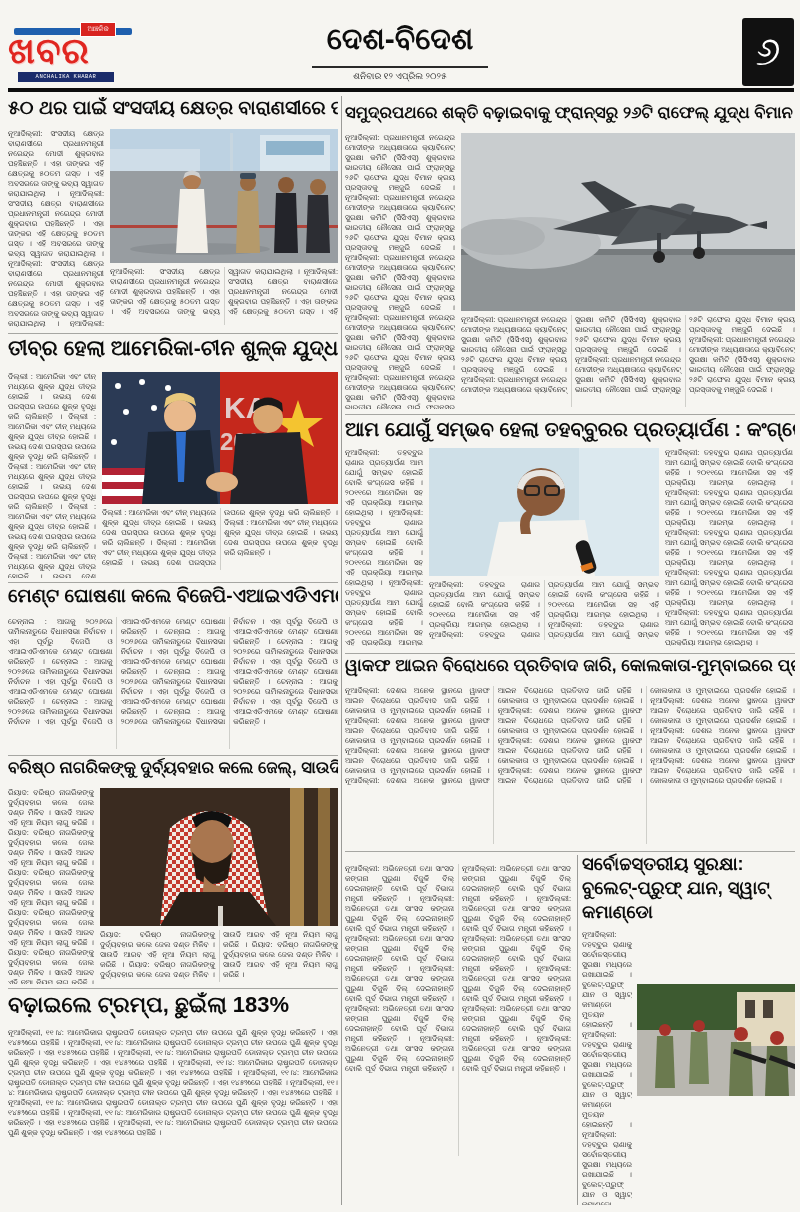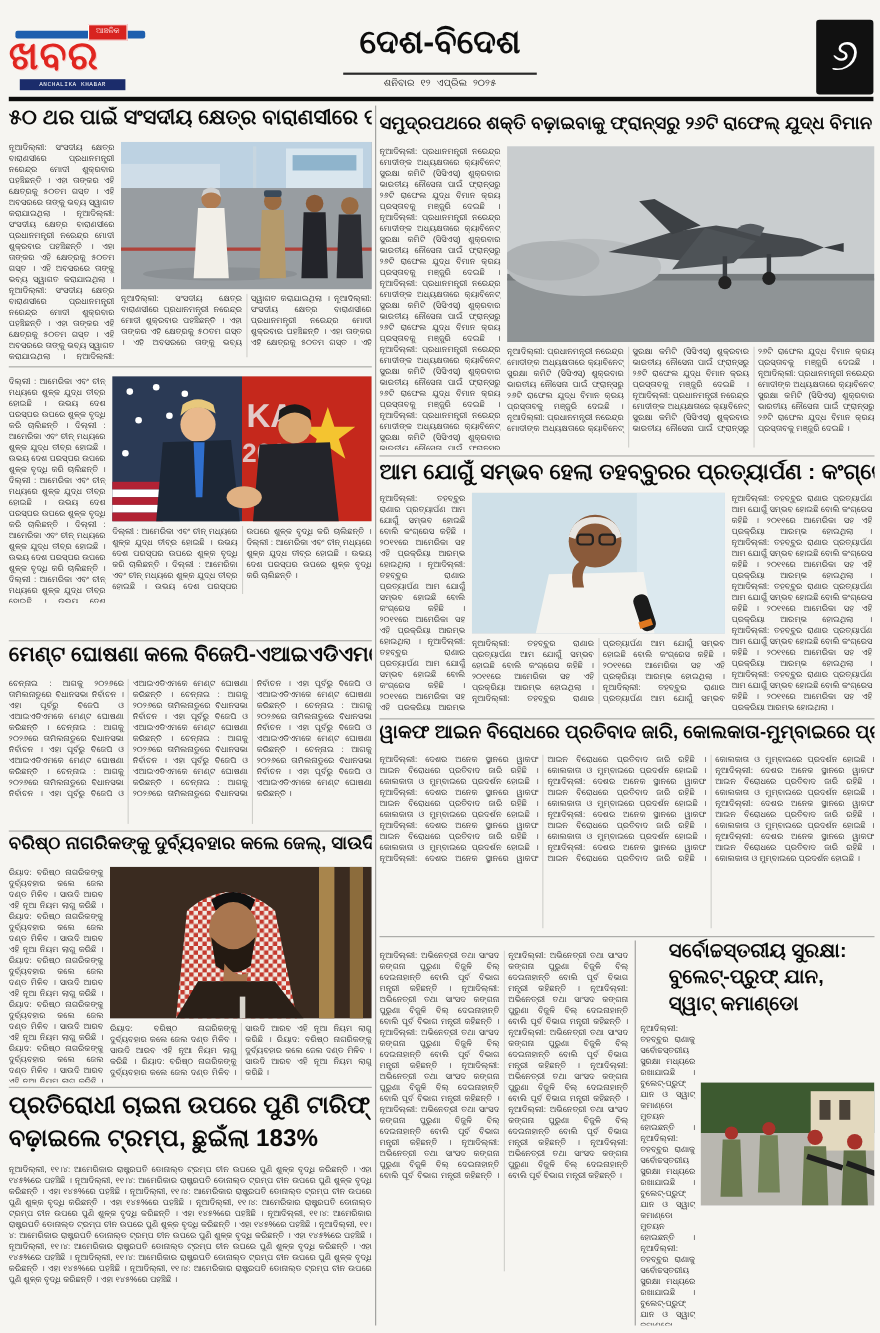--- a/index.html
+++ b/index.html
@@ -11,21 +11,21 @@
   .logo-wrap{left:2px;top:14px;width:140px;height:70px;font-family:Liberation Mono, monospace;}
   .logo-bluebar{position:absolute;left:12px;top:14px;width:118px;height:7px;background:#1e5fae;border-radius:2px;}
   .logo-chip{position:absolute;left:78px;top:8px;width:34px;height:13px;background:#d8231f;color:#fff;
              font-size:7px;line-height:13px;text-align:center;overflow:hidden;border:1px solid #fff;}
   .logo-main{position:absolute;left:6px;top:18px;width:130px;font-size:36px;font-weight:bold;color:#e02620;
              letter-spacing:1px;white-space:nowrap;overflow:hidden;text-shadow:1px 1px 0 #f9c9c6;}
   .logo-sub{position:absolute;left:16px;top:58px;width:96px;height:10px;background:#1b2c6b;color:#fff;
             font-size:5.5px;line-height:10px;text-align:center;letter-spacing:.5px;overflow:hidden;}
   .section-title{left:280px;top:22px;width:240px;text-align:center;font-size:30px;font-weight:bold;color:#0d0d0d;white-space:nowrap;}
   .date-rule{left:312px;top:66px;width:176px;height:2px;background:#2a2a2a;}
-  .date-line{left:280px;top:71px;width:240px;text-align:center;font-size:9px;color:#222;font-family:Liberation Mono, monospace;}
+  .date-line{left:280px;top:71px;width:240px;text-align:center;font-size:9px;color:#222;}
   .page-box{left:742px;top:18px;width:52px;height:68px;background:#111;color:#fff;text-align:center;
             font-size:40px;line-height:66px;border-radius:3px;}
   
   .vline{position:absolute;width:1px;background:#9b9b98;}
   .hline{position:absolute;height:1px;background:#a6a6a2;}
   
   .art{position:absolute;overflow:hidden;}
   .hl{font-weight:bold;color:#0b0b0b;text-align:center;white-space:nowrap;overflow:hidden;margin:0;}
   .hl-left{text-align:left;}
   .hl-wrap{white-space:normal;}
@@ -118,20 +118,21 @@
         <circle cx="198" cy="124" r="6" fill="#222"></circle>
         <circle cx="238" cy="120" r="6" fill="#222"></circle>
         <path d="M288 92 L306 88 L306 96 Z" fill="#383c40"></path>
       </svg>
       <div class="body cols3" style="width:334px;height:92px;margin-top:4px;">ନୂଆଦିଲ୍ଲୀ: ପ୍ରଧାନମନ୍ତ୍ରୀ ନରେନ୍ଦ୍ର ମୋଦୀଙ୍କ ଅଧ୍ୟକ୍ଷତାରେ କ୍ୟାବିନେଟ୍ ସୁରକ୍ଷା କମିଟି (ସିସିଏସ୍) ଶୁକ୍ରବାର ଭାରତୀୟ ନୌସେନା ପାଇଁ ଫ୍ରାନ୍ସରୁ ୨୬ଟି ରାଫେଲ ଯୁଦ୍ଧ ବିମାନ କ୍ରୟ ପ୍ରସ୍ତାବକୁ ମଞ୍ଜୁରି ଦେଇଛି । ନୂଆଦିଲ୍ଲୀ: ପ୍ରଧାନମନ୍ତ୍ରୀ ନରେନ୍ଦ୍ର ମୋଦୀଙ୍କ ଅଧ୍ୟକ୍ଷତାରେ କ୍ୟାବିନେଟ୍ ସୁରକ୍ଷା କମିଟି (ସିସିଏସ୍) ଶୁକ୍ରବାର ଭାରତୀୟ ନୌସେନା ପାଇଁ ଫ୍ରାନ୍ସରୁ ୨୬ଟି ରାଫେଲ ଯୁଦ୍ଧ ବିମାନ କ୍ରୟ ପ୍ରସ୍ତାବକୁ ମଞ୍ଜୁରି ଦେଇଛି । ନୂଆଦିଲ୍ଲୀ: ପ୍ରଧାନମନ୍ତ୍ରୀ ନରେନ୍ଦ୍ର ମୋଦୀଙ୍କ ଅଧ୍ୟକ୍ଷତାରେ କ୍ୟାବିନେଟ୍ ସୁରକ୍ଷା କମିଟି (ସିସିଏସ୍) ଶୁକ୍ରବାର ଭାରତୀୟ ନୌସେନା ପାଇଁ ଫ୍ରାନ୍ସରୁ ୨୬ଟି ରାଫେଲ ଯୁଦ୍ଧ ବିମାନ କ୍ରୟ ପ୍ରସ୍ତାବକୁ ମଞ୍ଜୁରି ଦେଇଛି । ନୂଆଦିଲ୍ଲୀ: ପ୍ରଧାନମନ୍ତ୍ରୀ ନରେନ୍ଦ୍ର ମୋଦୀଙ୍କ ଅଧ୍ୟକ୍ଷତାରେ କ୍ୟାବିନେଟ୍ ସୁରକ୍ଷା କମିଟି (ସିସିଏସ୍) ଶୁକ୍ରବାର ଭାରତୀୟ ନୌସେନା ପାଇଁ ଫ୍ରାନ୍ସରୁ ୨୬ଟି ରାଫେଲ ଯୁଦ୍ଧ ବିମାନ କ୍ରୟ ପ୍ରସ୍ତାବକୁ ମଞ୍ଜୁରି ଦେଇଛି ।</div>
     </div>
   </div>
 </section>
 
 <section class="art" style="left:8px;top:336px;width:330px;height:244px;">
+  <h1 class="hl" style="font-size:21px;height:30px;">ତୀବ୍ର ହେଲା ଆମେରିକା-ଚୀନ ଶୁଳ୍କ ଯୁଦ୍ଧ</h1>
   <div class="row" style="margin-top:6px;">
     <div class="body" style="width:90px;height:206px;">ଦିଲ୍ଲୀ : ଆମେରିକା ଏବଂ ଚୀନ୍ ମଧ୍ୟରେ ଶୁଳ୍କ ଯୁଦ୍ଧ ତୀବ୍ର ହୋଇଛି । ଉଭୟ ଦେଶ ପରସ୍ପର ଉପରେ ଶୁଳ୍କ ବୃଦ୍ଧି କରି ଚାଲିଛନ୍ତି । ଦିଲ୍ଲୀ : ଆମେରିକା ଏବଂ ଚୀନ୍ ମଧ୍ୟରେ ଶୁଳ୍କ ଯୁଦ୍ଧ ତୀବ୍ର ହୋଇଛି । ଉଭୟ ଦେଶ ପରସ୍ପର ଉପରେ ଶୁଳ୍କ ବୃଦ୍ଧି କରି ଚାଲିଛନ୍ତି । ଦିଲ୍ଲୀ : ଆମେରିକା ଏବଂ ଚୀନ୍ ମଧ୍ୟରେ ଶୁଳ୍କ ଯୁଦ୍ଧ ତୀବ୍ର ହୋଇଛି । ଉଭୟ ଦେଶ ପରସ୍ପର ଉପରେ ଶୁଳ୍କ ବୃଦ୍ଧି କରି ଚାଲିଛନ୍ତି । ଦିଲ୍ଲୀ : ଆମେରିକା ଏବଂ ଚୀନ୍ ମଧ୍ୟରେ ଶୁଳ୍କ ଯୁଦ୍ଧ ତୀବ୍ର ହୋଇଛି । ଉଭୟ ଦେଶ ପରସ୍ପର ଉପରେ ଶୁଳ୍କ ବୃଦ୍ଧି କରି ଚାଲିଛନ୍ତି । ଦିଲ୍ଲୀ : ଆମେରିକା ଏବଂ ଚୀନ୍ ମଧ୍ୟରେ ଶୁଳ୍କ ଯୁଦ୍ଧ ତୀବ୍ର ହୋଇଛି । ଉଭୟ ଦେଶ ପରସ୍ପର ଉପରେ ଶୁଳ୍କ ବୃଦ୍ଧି କରି ଚାଲିଛନ୍ତି । ଦିଲ୍ଲୀ : ଆମେରିକା ଏବଂ ଚୀନ୍ ମଧ୍ୟରେ ଶୁଳ୍କ ଯୁଦ୍ଧ ତୀବ୍ର ହୋଇଛି । ଉଭୟ ଦେଶ ପରସ୍ପର ଉପରେ ଶୁଳ୍କ ବୃଦ୍ଧି କରି ଚାଲିଛନ୍ତି ।</div>
     <div style="width:236px;">
       <svg class="photo" width="236" height="132" viewBox="0 0 236 132">
         <rect width="118" height="132" fill="#2b3a55"></rect>
         <rect x="118" width="118" height="132" fill="#c5281c"></rect>
         <g fill="#ffffff">
             <circle cx="16" cy="14" r="3"></circle>
             <circle cx="40" cy="10" r="3"></circle>
             <circle cx="66" cy="16" r="3"></circle>
@@ -225,21 +226,21 @@
 <section class="art" style="left:345px;top:656px;width:450px;height:192px;">
   <h1 class="hl" style="font-size:17px;height:25px;">ୱାକଫ ଆଇନ ବିରୋଧରେ ପ୍ରତିବାଦ ଜାରି, କୋଲକାତା-ମୁମ୍ବାଇରେ ପ୍ରଦର୍ଶନ</h1>
   <div class="body cols3" style="width:450px;height:158px;margin-top:5px;">ନୂଆଦିଲ୍ଲୀ: ଦେଶର ଅନେକ ସ୍ଥାନରେ ୱାକଫ ଆଇନ ବିରୋଧରେ ପ୍ରତିବାଦ ଜାରି ରହିଛି । କୋଲକାତା ଓ ମୁମ୍ବାଇରେ ପ୍ରଦର୍ଶନ ହୋଇଛି । ନୂଆଦିଲ୍ଲୀ: ଦେଶର ଅନେକ ସ୍ଥାନରେ ୱାକଫ ଆଇନ ବିରୋଧରେ ପ୍ରତିବାଦ ଜାରି ରହିଛି । କୋଲକାତା ଓ ମୁମ୍ବାଇରେ ପ୍ରଦର୍ଶନ ହୋଇଛି । ନୂଆଦିଲ୍ଲୀ: ଦେଶର ଅନେକ ସ୍ଥାନରେ ୱାକଫ ଆଇନ ବିରୋଧରେ ପ୍ରତିବାଦ ଜାରି ରହିଛି । କୋଲକାତା ଓ ମୁମ୍ବାଇରେ ପ୍ରଦର୍ଶନ ହୋଇଛି । ନୂଆଦିଲ୍ଲୀ: ଦେଶର ଅନେକ ସ୍ଥାନରେ ୱାକଫ ଆଇନ ବିରୋଧରେ ପ୍ରତିବାଦ ଜାରି ରହିଛି । କୋଲକାତା ଓ ମୁମ୍ବାଇରେ ପ୍ରଦର୍ଶନ ହୋଇଛି । ନୂଆଦିଲ୍ଲୀ: ଦେଶର ଅନେକ ସ୍ଥାନରେ ୱାକଫ ଆଇନ ବିରୋଧରେ ପ୍ରତିବାଦ ଜାରି ରହିଛି । କୋଲକାତା ଓ ମୁମ୍ବାଇରେ ପ୍ରଦର୍ଶନ ହୋଇଛି । ନୂଆଦିଲ୍ଲୀ: ଦେଶର ଅନେକ ସ୍ଥାନରେ ୱାକଫ ଆଇନ ବିରୋଧରେ ପ୍ରତିବାଦ ଜାରି ରହିଛି । କୋଲକାତା ଓ ମୁମ୍ବାଇରେ ପ୍ରଦର୍ଶନ ହୋଇଛି । ନୂଆଦିଲ୍ଲୀ: ଦେଶର ଅନେକ ସ୍ଥାନରେ ୱାକଫ ଆଇନ ବିରୋଧରେ ପ୍ରତିବାଦ ଜାରି ରହିଛି । କୋଲକାତା ଓ ମୁମ୍ବାଇରେ ପ୍ରଦର୍ଶନ ହୋଇଛି । ନୂଆଦିଲ୍ଲୀ: ଦେଶର ଅନେକ ସ୍ଥାନରେ ୱାକଫ ଆଇନ ବିରୋଧରେ ପ୍ରତିବାଦ ଜାରି ରହିଛି । କୋଲକାତା ଓ ମୁମ୍ବାଇରେ ପ୍ରଦର୍ଶନ ହୋଇଛି । ନୂଆଦିଲ୍ଲୀ: ଦେଶର ଅନେକ ସ୍ଥାନରେ ୱାକଫ ଆଇନ ବିରୋଧରେ ପ୍ରତିବାଦ ଜାରି ରହିଛି । କୋଲକାତା ଓ ମୁମ୍ବାଇରେ ପ୍ରଦର୍ଶନ ହୋଇଛି । ନୂଆଦିଲ୍ଲୀ: ଦେଶର ଅନେକ ସ୍ଥାନରେ ୱାକଫ ଆଇନ ବିରୋଧରେ ପ୍ରତିବାଦ ଜାରି ରହିଛି । କୋଲକାତା ଓ ମୁମ୍ବାଇରେ ପ୍ରଦର୍ଶନ ହୋଇଛି ।</div>
 </section>
 
 <section class="art" style="left:345px;top:858px;width:226px;height:347px;">
   <div class="body cols2" style="width:226px;height:292px;margin-top:6px;">ନୂଆଦିଲ୍ଲୀ: ଅଭିନେତ୍ରୀ ତଥା ସାଂସଦ କଙ୍ଗନା ପୁରୁଣା ବିଜୁଳି ବିଲ୍ ଦେଇନାହାନ୍ତି ବୋଲି ପୂର୍ବ ବିଭାଗ ମନ୍ତ୍ରୀ କହିଛନ୍ତି । ନୂଆଦିଲ୍ଲୀ: ଅଭିନେତ୍ରୀ ତଥା ସାଂସଦ କଙ୍ଗନା ପୁରୁଣା ବିଜୁଳି ବିଲ୍ ଦେଇନାହାନ୍ତି ବୋଲି ପୂର୍ବ ବିଭାଗ ମନ୍ତ୍ରୀ କହିଛନ୍ତି । ନୂଆଦିଲ୍ଲୀ: ଅଭିନେତ୍ରୀ ତଥା ସାଂସଦ କଙ୍ଗନା ପୁରୁଣା ବିଜୁଳି ବିଲ୍ ଦେଇନାହାନ୍ତି ବୋଲି ପୂର୍ବ ବିଭାଗ ମନ୍ତ୍ରୀ କହିଛନ୍ତି । ନୂଆଦିଲ୍ଲୀ: ଅଭିନେତ୍ରୀ ତଥା ସାଂସଦ କଙ୍ଗନା ପୁରୁଣା ବିଜୁଳି ବିଲ୍ ଦେଇନାହାନ୍ତି ବୋଲି ପୂର୍ବ ବିଭାଗ ମନ୍ତ୍ରୀ କହିଛନ୍ତି । ନୂଆଦିଲ୍ଲୀ: ଅଭିନେତ୍ରୀ ତଥା ସାଂସଦ କଙ୍ଗନା ପୁରୁଣା ବିଜୁଳି ବିଲ୍ ଦେଇନାହାନ୍ତି ବୋଲି ପୂର୍ବ ବିଭାଗ ମନ୍ତ୍ରୀ କହିଛନ୍ତି । ନୂଆଦିଲ୍ଲୀ: ଅଭିନେତ୍ରୀ ତଥା ସାଂସଦ କଙ୍ଗନା ପୁରୁଣା ବିଜୁଳି ବିଲ୍ ଦେଇନାହାନ୍ତି ବୋଲି ପୂର୍ବ ବିଭାଗ ମନ୍ତ୍ରୀ କହିଛନ୍ତି । ନୂଆଦିଲ୍ଲୀ: ଅଭିନେତ୍ରୀ ତଥା ସାଂସଦ କଙ୍ଗନା ପୁରୁଣା ବିଜୁଳି ବିଲ୍ ଦେଇନାହାନ୍ତି ବୋଲି ପୂର୍ବ ବିଭାଗ ମନ୍ତ୍ରୀ କହିଛନ୍ତି । ନୂଆଦିଲ୍ଲୀ: ଅଭିନେତ୍ରୀ ତଥା ସାଂସଦ କଙ୍ଗନା ପୁରୁଣା ବିଜୁଳି ବିଲ୍ ଦେଇନାହାନ୍ତି ବୋଲି ପୂର୍ବ ବିଭାଗ ମନ୍ତ୍ରୀ କହିଛନ୍ତି । ନୂଆଦିଲ୍ଲୀ: ଅଭିନେତ୍ରୀ ତଥା ସାଂସଦ କଙ୍ଗନା ପୁରୁଣା ବିଜୁଳି ବିଲ୍ ଦେଇନାହାନ୍ତି ବୋଲି ପୂର୍ବ ବିଭାଗ ମନ୍ତ୍ରୀ କହିଛନ୍ତି । ନୂଆଦିଲ୍ଲୀ: ଅଭିନେତ୍ରୀ ତଥା ସାଂସଦ କଙ୍ଗନା ପୁରୁଣା ବିଜୁଳି ବିଲ୍ ଦେଇନାହାନ୍ତି ବୋଲି ପୂର୍ବ ବିଭାଗ ମନ୍ତ୍ରୀ କହିଛନ୍ତି । ନୂଆଦିଲ୍ଲୀ: ଅଭିନେତ୍ରୀ ତଥା ସାଂସଦ କଙ୍ଗନା ପୁରୁଣା ବିଜୁଳି ବିଲ୍ ଦେଇନାହାନ୍ତି ବୋଲି ପୂର୍ବ ବିଭାଗ ମନ୍ତ୍ରୀ କହିଛନ୍ତି । ନୂଆଦିଲ୍ଲୀ: ଅଭିନେତ୍ରୀ ତଥା ସାଂସଦ କଙ୍ଗନା ପୁରୁଣା ବିଜୁଳି ବିଲ୍ ଦେଇନାହାନ୍ତି ବୋଲି ପୂର୍ବ ବିଭାଗ ମନ୍ତ୍ରୀ କହିଛନ୍ତି ।</div>
 </section>
 
 <section class="art" style="left:582px;top:852px;width:213px;height:353px;">
-  <h1 class="hl hl-left hl-wrap" style="font-size:18px;line-height:24px;margin-left:26px;">ସର୍ବୋଚ୍ଚସ୍ତରୀୟ ସୁରକ୍ଷା: ବୁଲେଟ୍-ପ୍ରୁଫ୍ ଯାନ, ସ୍ୱାଟ୍ କମାଣ୍ଡୋ</h1>
+  <h1 class="hl hl-left hl-wrap" style="font-size:18px;line-height:24px;">ସର୍ବୋଚ୍ଚସ୍ତରୀୟ ସୁରକ୍ଷା: ବୁଲେଟ୍-ପ୍ରୁଫ୍ ଯାନ, ସ୍ୱାଟ୍ କମାଣ୍ଡୋ</h1>
   <div style="margin-top:6px;position:relative;">
     <svg class="photo" style="float:right;margin:54px 0 4px 5px;" width="158" height="112" viewBox="0 0 158 112">
       <rect width="158" height="112" fill="#b9b7b0"></rect>
       <rect width="158" height="46" fill="#3d5a30"></rect>
       <rect x="100" y="8" width="58" height="54" fill="#e3d9bf"></rect>
       <rect x="108" y="16" width="10" height="18" fill="#4a4238"></rect>
       <rect x="126" y="16" width="10" height="18" fill="#4a4238"></rect>
       <g>
         <circle cx="28" cy="46" r="6" fill="#a8322a"></circle>
           <path d="M20 52 L36 52 L38 104 L18 104 Z" fill="#6b7a4f"></path>
@@ -251,16 +252,15 @@
         <circle cx="140" cy="54" r="7" fill="#a8322a"></circle>
           <path d="M130 62 L150 62 L152 112 L128 112 Z" fill="#5f6e46"></path>
         <rect x="132" y="76" width="30" height="5" fill="#1d1d1d" transform="rotate(20 147 78)"></rect>
       </g>
     </svg>
     <div class="body" style="height:300px;">ନୂଆଦିଲ୍ଲୀ: ତହବ୍ବୁର ରାଣାକୁ ସର୍ବୋଚ୍ଚସ୍ତରୀୟ ସୁରକ୍ଷା ମଧ୍ୟରେ ରଖାଯାଇଛି । ବୁଲେଟ୍-ପ୍ରୁଫ୍ ଯାନ ଓ ସ୍ୱାଟ୍ କମାଣ୍ଡୋ ମୁତୟନ ହୋଇଛନ୍ତି । ନୂଆଦିଲ୍ଲୀ: ତହବ୍ବୁର ରାଣାକୁ ସର୍ବୋଚ୍ଚସ୍ତରୀୟ ସୁରକ୍ଷା ମଧ୍ୟରେ ରଖାଯାଇଛି । ବୁଲେଟ୍-ପ୍ରୁଫ୍ ଯାନ ଓ ସ୍ୱାଟ୍ କମାଣ୍ଡୋ ମୁତୟନ ହୋଇଛନ୍ତି । ନୂଆଦିଲ୍ଲୀ: ତହବ୍ବୁର ରାଣାକୁ ସର୍ବୋଚ୍ଚସ୍ତରୀୟ ସୁରକ୍ଷା ମଧ୍ୟରେ ରଖାଯାଇଛି । ବୁଲେଟ୍-ପ୍ରୁଫ୍ ଯାନ ଓ ସ୍ୱାଟ୍ କମାଣ୍ଡୋ ମୁତୟନ ହୋଇଛନ୍ତି । ନୂଆଦିଲ୍ଲୀ: ତହବ୍ବୁର ରାଣାକୁ ସର୍ବୋଚ୍ଚସ୍ତରୀୟ ସୁରକ୍ଷା ମଧ୍ୟରେ ରଖାଯାଇଛି । ବୁଲେଟ୍-ପ୍ରୁଫ୍ ଯାନ ଓ ସ୍ୱାଟ୍ କମାଣ୍ଡୋ ମୁତୟନ ହୋଇଛନ୍ତି । ନୂଆଦିଲ୍ଲୀ: ତହବ୍ବୁର ରାଣାକୁ ସର୍ବୋଚ୍ଚସ୍ତରୀୟ ସୁରକ୍ଷା ମଧ୍ୟରେ ରଖାଯାଇଛି । ବୁଲେଟ୍-ପ୍ରୁଫ୍ ଯାନ ଓ ସ୍ୱାଟ୍ କମାଣ୍ଡୋ ମୁତୟନ ହୋଇଛନ୍ତି । ନୂଆଦିଲ୍ଲୀ: ତହବ୍ବୁର ରାଣାକୁ ସର୍ବୋଚ୍ଚସ୍ତରୀୟ ସୁରକ୍ଷା ମଧ୍ୟରେ ରଖାଯାଇଛି । ବୁଲେଟ୍-ପ୍ରୁଫ୍ ଯାନ ଓ ସ୍ୱାଟ୍ କମାଣ୍ଡୋ ମୁତୟନ ହୋଇଛନ୍ତି । ନୂଆଦିଲ୍ଲୀ: ତହବ୍ବୁର ରାଣାକୁ ସର୍ବୋଚ୍ଚସ୍ତରୀୟ ସୁରକ୍ଷା ମଧ୍ୟରେ ରଖାଯାଇଛି । ବୁଲେଟ୍-ପ୍ରୁଫ୍ ଯାନ ଓ ସ୍ୱାଟ୍ କମାଣ୍ଡୋ ମୁତୟନ ହୋଇଛନ୍ତି । ନୂଆଦିଲ୍ଲୀ: ତହବ୍ବୁର ରାଣାକୁ ସର୍ବୋଚ୍ଚସ୍ତରୀୟ ସୁରକ୍ଷା ମଧ୍ୟରେ ରଖାଯାଇଛି । ବୁଲେଟ୍-ପ୍ରୁଫ୍ ଯାନ ଓ ସ୍ୱାଟ୍ କମାଣ୍ଡୋ ମୁତୟନ ହୋଇଛନ୍ତି । ନୂଆଦିଲ୍ଲୀ: ତହବ୍ବୁର ରାଣାକୁ ସର୍ବୋଚ୍ଚସ୍ତରୀୟ ସୁରକ୍ଷା ମଧ୍ୟରେ ରଖାଯାଇଛି । ବୁଲେଟ୍-ପ୍ରୁଫ୍ ଯାନ ଓ ସ୍ୱାଟ୍ କମାଣ୍ଡୋ ମୁତୟନ ହୋଇଛନ୍ତି ।</div>
   </div>
 </section>
 
 <section class="art" style="left:8px;top:992px;width:330px;height:213px;">
-  <h1 class="hl hl-left" style="font-size:22px;height:30px;">ପ୍ରତିରୋଧୀ ଚାଇନା ଉପରେ ପୁଣି ଟାରିଫ୍</h1>
   <h1 class="hl hl-left" style="font-size:22px;height:30px;">ବଢ଼ାଇଲେ ଟ୍ରମ୍ପ, ଛୁଇଁଲା 183%</h1>
   <div class="body" style="width:330px;height:145px;margin-top:6px;">ନୂଆଦିଲ୍ଲୀ, ୧୧।୪: ଆମେରିକାର ରାଷ୍ଟ୍ରପତି ଡୋନାଲ୍ଡ ଟ୍ରମ୍ପ ଚୀନ ଉପରେ ପୁଣି ଶୁଳ୍କ ବୃଦ୍ଧି କରିଛନ୍ତି । ଏହା ୧୪୫%ରେ ପହଞ୍ଚିଛି । ନୂଆଦିଲ୍ଲୀ, ୧୧।୪: ଆମେରିକାର ରାଷ୍ଟ୍ରପତି ଡୋନାଲ୍ଡ ଟ୍ରମ୍ପ ଚୀନ ଉପରେ ପୁଣି ଶୁଳ୍କ ବୃଦ୍ଧି କରିଛନ୍ତି । ଏହା ୧୪୫%ରେ ପହଞ୍ଚିଛି । ନୂଆଦିଲ୍ଲୀ, ୧୧।୪: ଆମେରିକାର ରାଷ୍ଟ୍ରପତି ଡୋନାଲ୍ଡ ଟ୍ରମ୍ପ ଚୀନ ଉପରେ ପୁଣି ଶୁଳ୍କ ବୃଦ୍ଧି କରିଛନ୍ତି । ଏହା ୧୪୫%ରେ ପହଞ୍ଚିଛି । ନୂଆଦିଲ୍ଲୀ, ୧୧।୪: ଆମେରିକାର ରାଷ୍ଟ୍ରପତି ଡୋନାଲ୍ଡ ଟ୍ରମ୍ପ ଚୀନ ଉପରେ ପୁଣି ଶୁଳ୍କ ବୃଦ୍ଧି କରିଛନ୍ତି । ଏହା ୧୪୫%ରେ ପହଞ୍ଚିଛି । ନୂଆଦିଲ୍ଲୀ, ୧୧।୪: ଆମେରିକାର ରାଷ୍ଟ୍ରପତି ଡୋନାଲ୍ଡ ଟ୍ରମ୍ପ ଚୀନ ଉପରେ ପୁଣି ଶୁଳ୍କ ବୃଦ୍ଧି କରିଛନ୍ତି । ଏହା ୧୪୫%ରେ ପହଞ୍ଚିଛି । ନୂଆଦିଲ୍ଲୀ, ୧୧।୪: ଆମେରିକାର ରାଷ୍ଟ୍ରପତି ଡୋନାଲ୍ଡ ଟ୍ରମ୍ପ ଚୀନ ଉପରେ ପୁଣି ଶୁଳ୍କ ବୃଦ୍ଧି କରିଛନ୍ତି । ଏହା ୧୪୫%ରେ ପହଞ୍ଚିଛି । ନୂଆଦିଲ୍ଲୀ, ୧୧।୪: ଆମେରିକାର ରାଷ୍ଟ୍ରପତି ଡୋନାଲ୍ଡ ଟ୍ରମ୍ପ ଚୀନ ଉପରେ ପୁଣି ଶୁଳ୍କ ବୃଦ୍ଧି କରିଛନ୍ତି । ଏହା ୧୪୫%ରେ ପହଞ୍ଚିଛି । ନୂଆଦିଲ୍ଲୀ, ୧୧।୪: ଆମେରିକାର ରାଷ୍ଟ୍ରପତି ଡୋନାଲ୍ଡ ଟ୍ରମ୍ପ ଚୀନ ଉପରେ ପୁଣି ଶୁଳ୍କ ବୃଦ୍ଧି କରିଛନ୍ତି । ଏହା ୧୪୫%ରେ ପହଞ୍ଚିଛି । ନୂଆଦିଲ୍ଲୀ, ୧୧।୪: ଆମେରିକାର ରାଷ୍ଟ୍ରପତି ଡୋନାଲ୍ଡ ଟ୍ରମ୍ପ ଚୀନ ଉପରେ ପୁଣି ଶୁଳ୍କ ବୃଦ୍ଧି କରିଛନ୍ତି । ଏହା ୧୪୫%ରେ ପହଞ୍ଚିଛି ।</div>
 </section>
 
 </body></html>

